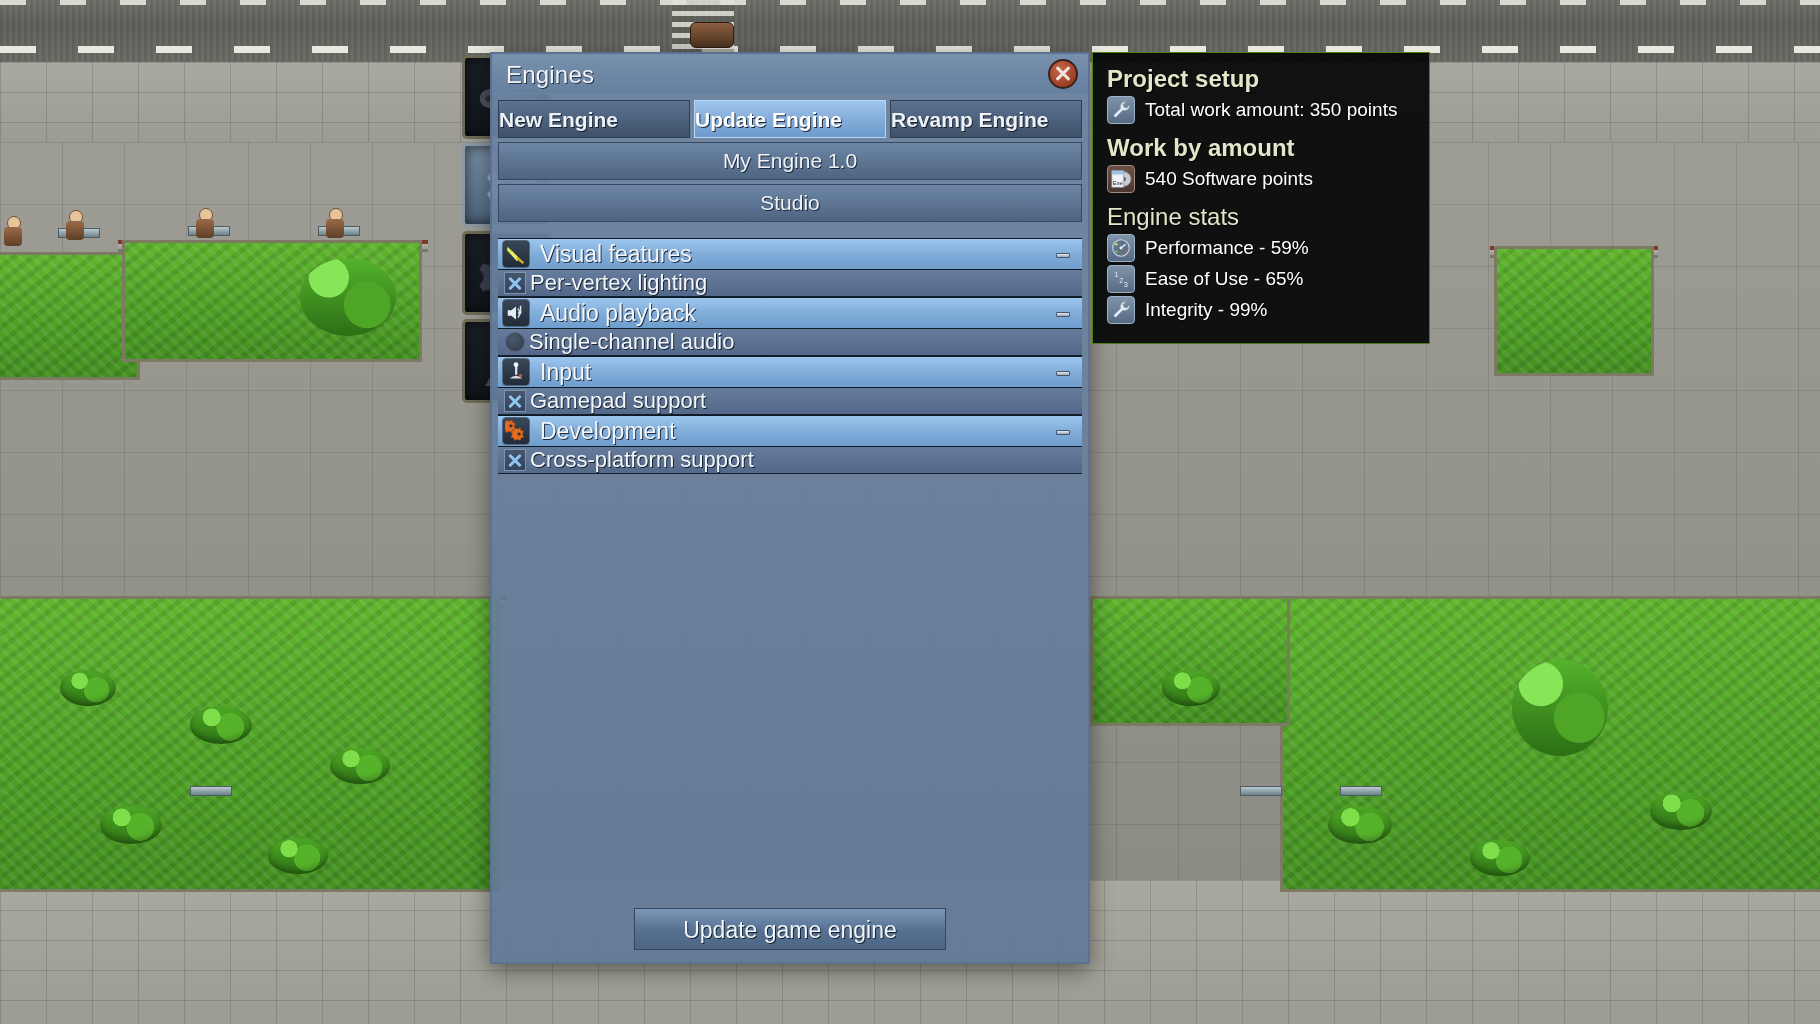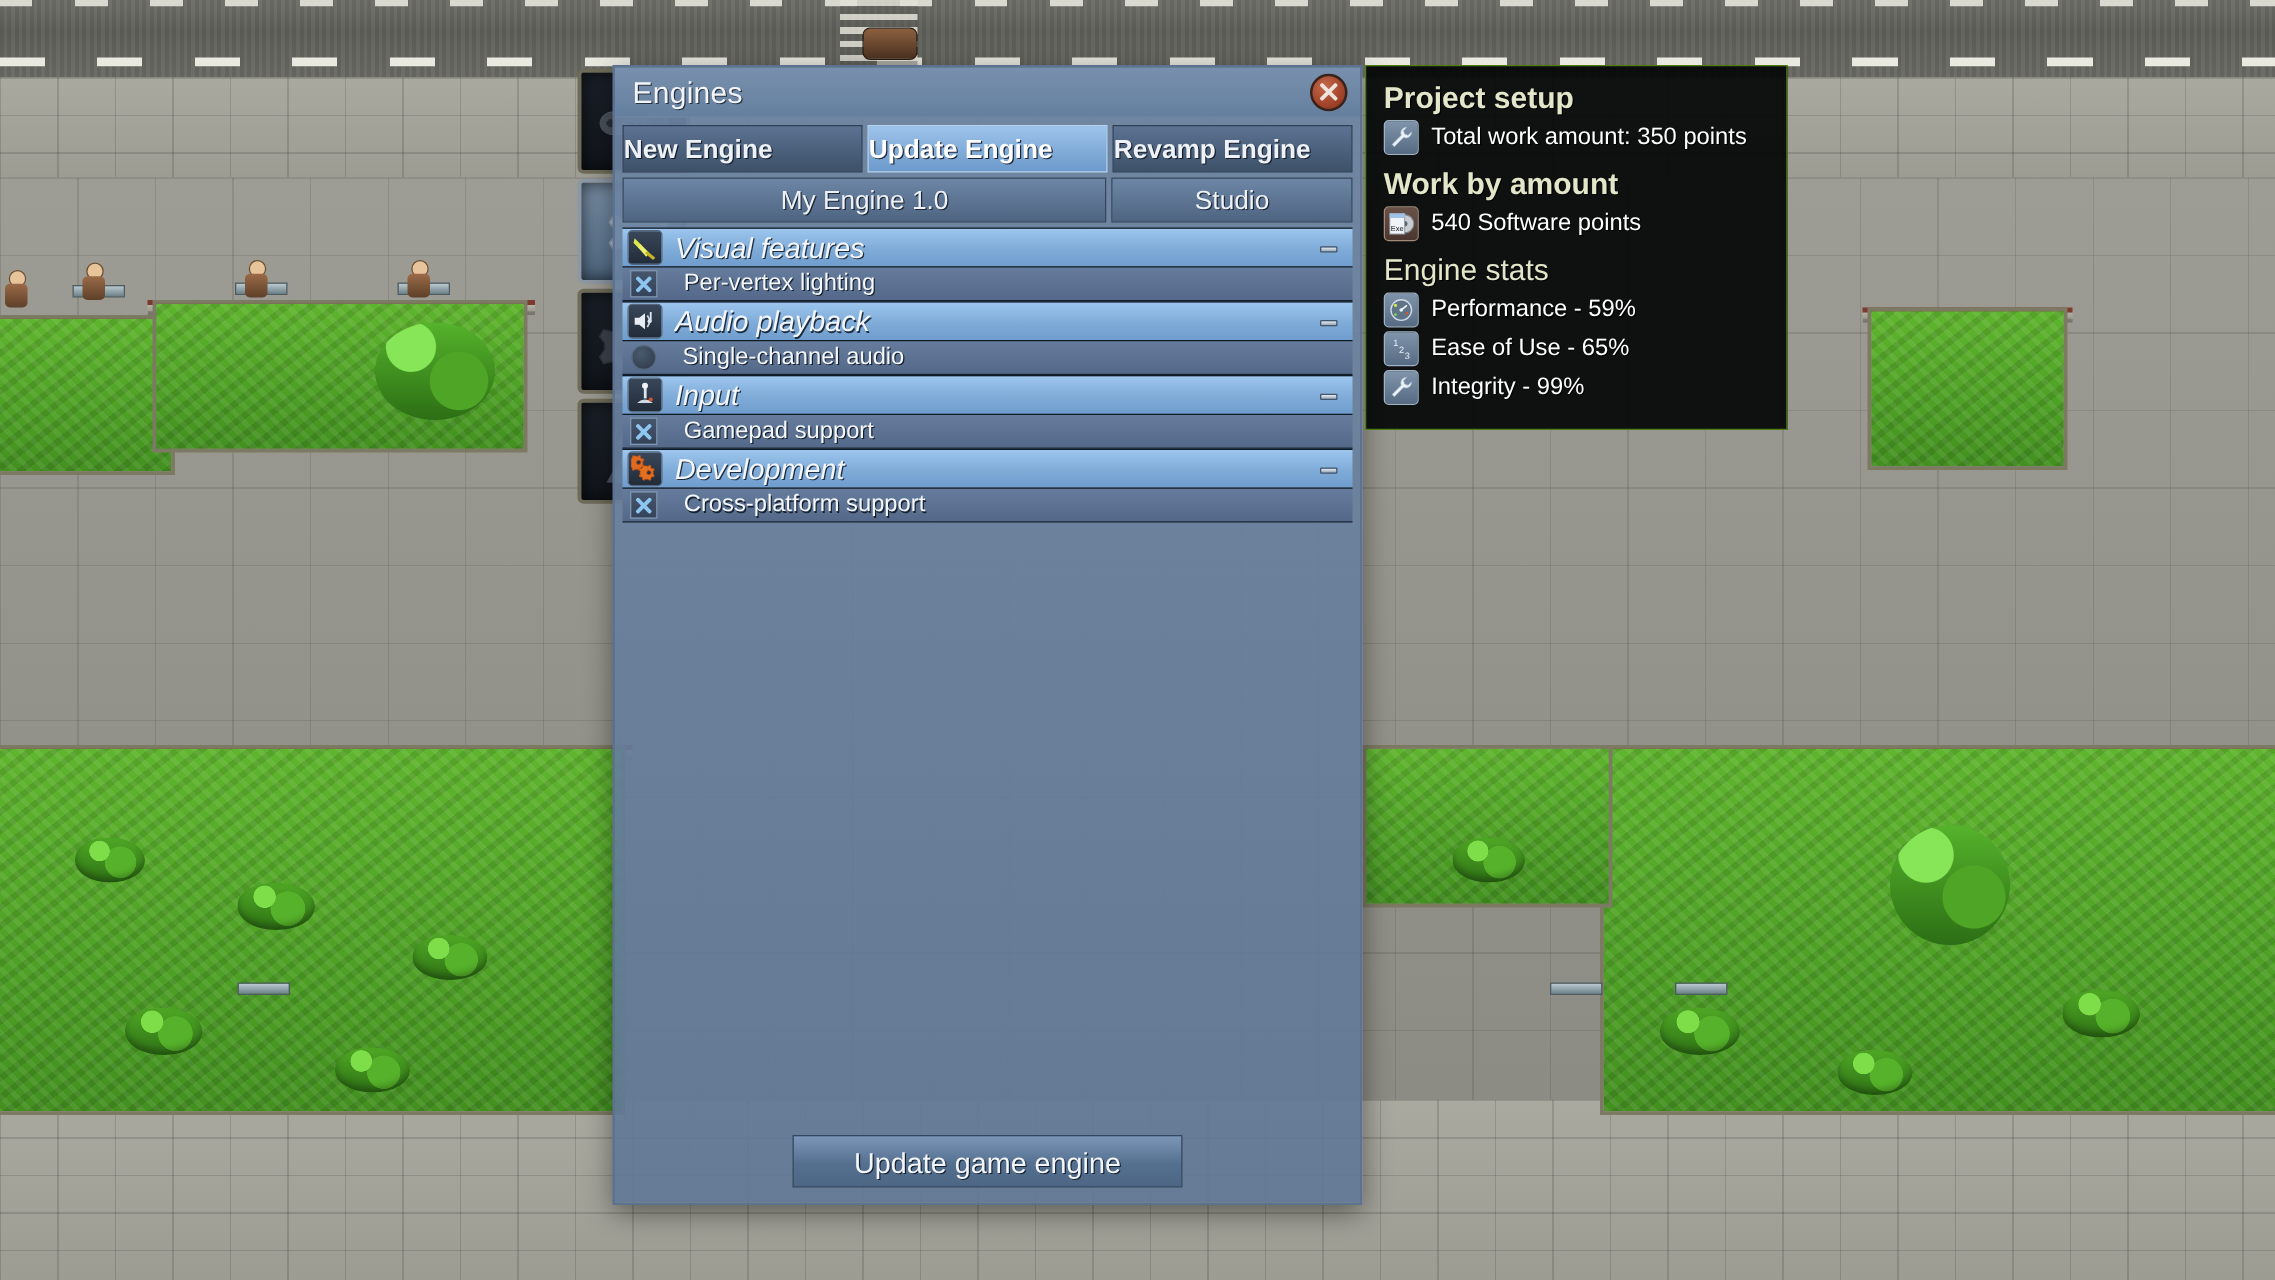--- a/index.html
+++ b/index.html
@@ -151,40 +151,40 @@
     background: linear-gradient(180deg,#5a7characters,#3d506a);
     background: linear-gradient(180deg,#5c7292 0%, #3d5168 100%);
     border: 1px solid #2f3f55;
     text-shadow: 1px 1px 0 rgba(18,26,38,.9);
   }
   .tab.selected {
     background: linear-gradient(180deg,#9dc4ec 0%, #7fa9d6 60%, #6d9bcd 100%);
     border: 1px solid #b6d6f2;
     color:#ffffff;
   }
-  .subtab-row { display:flex; gap:4px; padding: 4px 6px 4px 6px; }
+  .subtab-row { display:flex; gap:4px; padding: 4px 6px 16px 6px; flex-direction: column; }
   .subtab {
     height: 36px; line-height: 36px; text-align:center;
     font-size: 21px; color: #eef2f6; cursor: pointer;
     background: linear-gradient(180deg,#6d86a6 0%, #4e658189 60%, #4a6081 100%);
     background: linear-gradient(180deg,#6d86a6 0%, #4e6581 100%);
     border: 1px solid #36485f;
     text-shadow: 1px 1px 0 rgba(18,26,38,.85);
   }
   .subtab.wide { flex: 2.02; }
   .subtab.narrow { flex: 1; }
 
   
   .feature-list { padding: 0 6px; }
   .cat-row {
     height: 32px; position: relative; cursor: pointer;
     background: linear-gradient(180deg,#9cc6ee 0%, #7fabd8 55%, #6f9dcd 100%);
     border-top: 1px solid #0f1a27;
     border-bottom: 1px solid #0f1a27;
-    display:flex; align-items:center;font-style:italic;
+    display:flex; align-items:center;
   }
   .cat-icon {
     width: 28px; height: 28px; margin-left: 4px; flex:0 0 28px;
     border-radius: 4px; position: relative; overflow:hidden;
     background: linear-gradient(180deg,#39475a,#222c39);
     border: 1px solid #56657a;
   }
   .cat-icon svg { position:absolute; inset:2px; width:calc(100% - 4px); height:calc(100% - 4px); }
   .cat-label {
     margin-left: 10px; font-size: 23px; color:#f3f6fa;
@@ -213,21 +213,21 @@
   }
   .chk::before{ transform: rotate(45deg); }
   .chk::after { transform: rotate(-45deg); }
   .radio {
     width: 20px; height: 20px; margin-left: 7px; flex:0 0 20px;
     border-radius: 50%;
     background: radial-gradient(circle at 38% 32%, #4a5a6f, #2c3846);
     border: 1px solid #56657a;
   }
   .item-label {
-    margin-left: 21px; font-size: 19px; color:#f4f7fa;
+    margin-left: 4px; font-size: 22px; color:#f4f7fa;
     text-shadow: 1px 1px 0 rgba(18,28,42,.95);
   }
 
   .dlg-footer {
     position: absolute; left: 0; right: 0; bottom: 12px;
     display:flex; justify-content:center;
   }
   .primary-btn {
     width: 312px; height: 42px; line-height: 42px; text-align:center;
     font-size: 23px; color:#f2f5f9; cursor:pointer;

